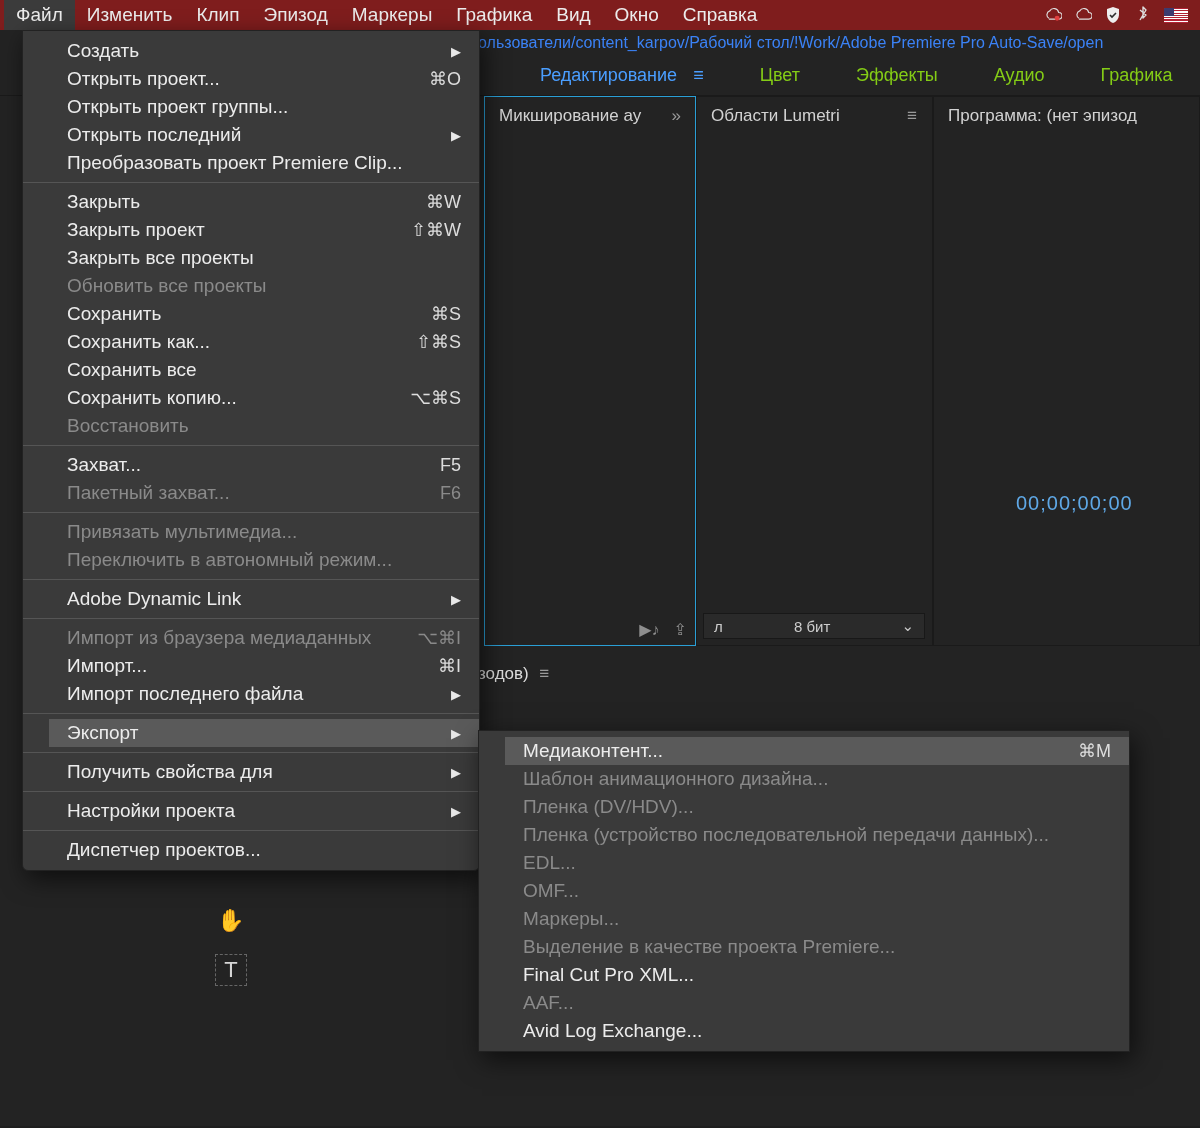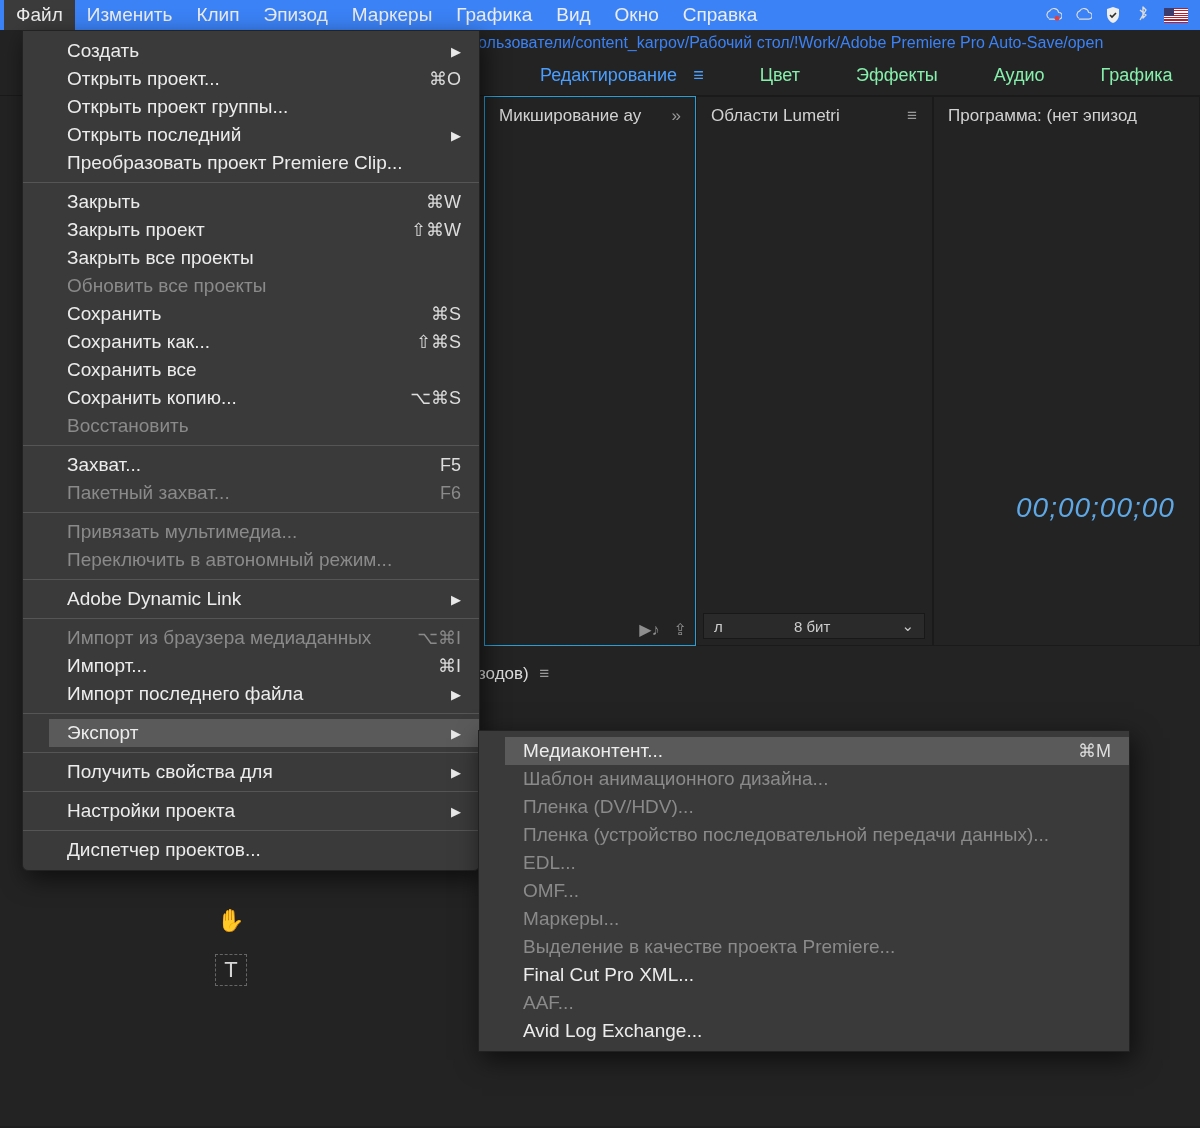--- a/index.html
+++ b/index.html
@@ -1,38 +1,38 @@
 <!DOCTYPE html>
 <html><head>
 <meta charset="utf-8">
 <style>
   html,body{margin:0;padding:0;width:1200px;height:1128px;background:#1e1e1e;font-family:-apple-system,"Helvetica Neue",Arial,sans-serif;color:#e8e8e8;overflow:hidden;font-size:19px;}
-  .menubar{display:flex;align-items:center;height:30px;background:#3b82f6;padding:0 4px;gap:0;position:relative;}
+  .menubar{display:flex;align-items:center;height:30px;background:#7f1d1d;padding:0 4px;gap:0;position:relative;}
   .menubar .mitem{padding:4px 12px;cursor:default;color:#ececec;font-size:19px;}
   .menubar .mitem.active{background:#3b3b3b;}
   .menubar .right{margin-left:auto;display:flex;align-items:center;gap:12px;padding-right:8px;}
   .tray-icon{width:18px;height:18px;display:flex;align-items:center;justify-content:center;color:#ddd;}
   .flag{width:24px;height:15px;position:relative;background:#b22234;overflow:hidden;border-radius:1px;}
   .flag::before{content:"";position:absolute;top:0;left:0;width:100%;height:100%;
     background:repeating-linear-gradient(#b22234 0 1.15px,#fff 1.15px 2.3px);}
   .flag::after{content:"";position:absolute;top:0;left:0;width:10px;height:8px;background:#3c3b6e;}
   .titlebar{height:25px;background:#232323;color:#3b82f6;font-size:16px;display:flex;align-items:center;padding-left:478px;white-space:nowrap;overflow:hidden;}
   .workspace{height:40px;background:#232323;display:flex;align-items:center;gap:56px;padding-left:540px;font-size:18px;border-bottom:1px solid #1a1a1a;}
-  .workspace .ws{color:#86efac;}
+  .workspace .ws{color:#84cc16;}
   .workspace .ws.active{color:#4a9eff;}
   .ws-menu{color:#4a9eff;font-size:18px;margin-left:-40px;}
   .panels{display:flex;height:550px;background:#232323;}
   .panel{border:1px solid #1a1a1a;position:relative;}
   .panel-header{height:26px;display:flex;align-items:center;padding:6px 14px;font-size:17px;color:#d2d2d2;gap:24px;}
   .p-mix{width:210px;border:1px solid #2a9fd6;}
   .p-lumetri{width:235px;}
   .p-program{flex:1;}
   .chev{color:#9a9a9a;}
   .menu-icon{color:#9a9a9a;letter-spacing:1px;}
-  .timecode{position:absolute;top:395px;left:82px;color:#5fa8e6;font-size:28px;letter-spacing:1px;font-style:italic;}
+  .timecode{position:absolute;top:395px;left:82px;color:#5fa8e6;font-size:20px;letter-spacing:1px;}
   .bit-select{position:absolute;bottom:6px;left:6px;width:200px;height:24px;background:#2a2a2a;color:#ccc;font-size:15px;display:flex;align-items:center;justify-content:space-between;padding:0 10px;border:1px solid #181818;}
   .panel-foot{position:absolute;bottom:6px;right:8px;display:flex;gap:14px;color:#8e8e8e;font-size:16px;}
   .lower{height:480px;background:#232323;position:relative;}
   .lower-header{position:absolute;top:18px;left:478px;color:#ddd;font-size:17px;}
   .toolcol{position:absolute;left:214px;top:260px;display:flex;flex-direction:column;gap:18px;color:#d6d6d6;font-size:22px;align-items:center;width:34px;}
   .toolbox{border:1px dashed #666;width:30px;height:30px;display:flex;align-items:center;justify-content:center;}
   .toolbox.plain{border:none;}
   
   .dropdown{position:absolute;background:#3a3a3a;border:1px solid #222;box-shadow:4px 8px 24px rgba(0,0,0,.6);border-radius:0 0 6px 6px;padding:6px 0;}
   .dd-file{left:22px;top:30px;width:456px;}

